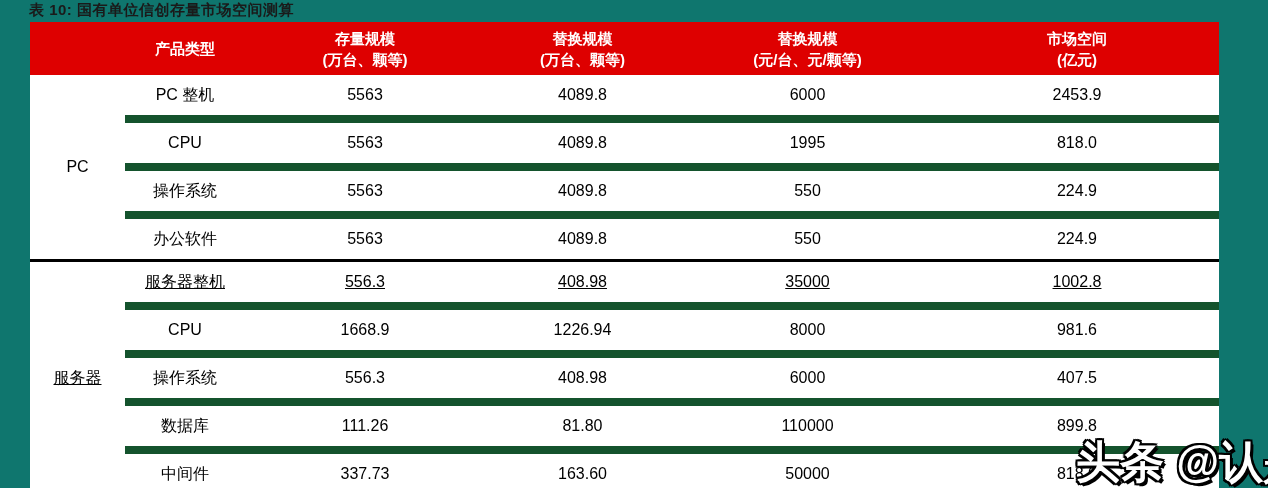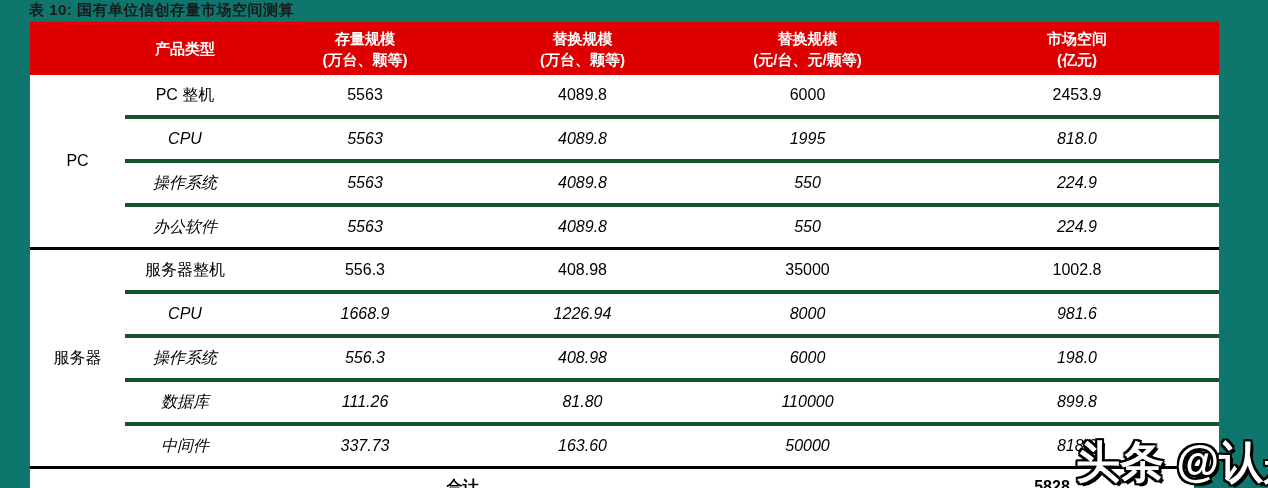--- a/index.html
+++ b/index.html
@@ -34,22 +34,22 @@
   }
   #market-table td{
     text-align:center;vertical-align:middle;
     font-size:16px;
     height:40px;
     padding:0;
     background:#ffffff;
     margin-top:8px;
   }
   td.group-cell{font-size:16px;}
-  tr.sub td{border-top:4px solid #14532d;font-style:italic;}
-  tr.groupline td{border-top:3px solid #000 !important;}
+  tr.sub td{border-top:8px solid #14532d;}
+  tr.groupline td{border-top:3px solid #000 !important;text-decoration:underline;}
   #total-body td{
     border-top:3px solid #000;
     border-bottom:3px solid #000;
     font-weight:bold;
     height:36px;
   }
   #total-body td.total-value{transform:translateX(-25px);}
   #watermark{
     position:absolute;left:1076px;top:433px;
     font-size:44px;font-weight:bold;
@@ -148,21 +148,21 @@
           <td>1668.9</td>
           <td>1226.94</td>
           <td>8000</td>
           <td>981.6</td>
         </tr>
         <tr class="sub">
           <td>操作系统</td>
           <td>556.3</td>
           <td>408.98</td>
           <td>6000</td>
-          <td>198.0</td>
+          <td>407.5</td>
         </tr>
         <tr class="sub">
           <td>数据库</td>
           <td>111.26</td>
           <td>81.80</td>
           <td>110000</td>
           <td>899.8</td>
         </tr>
         <tr class="sub">
           <td>中间件</td>

